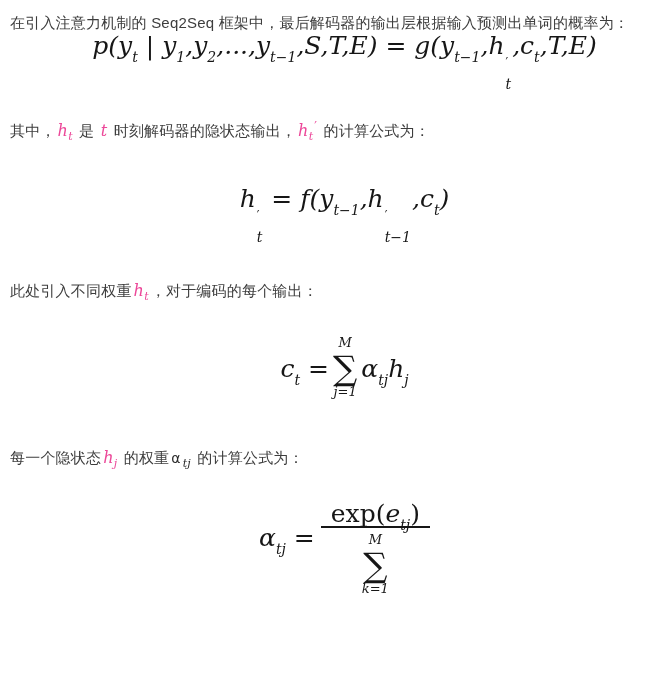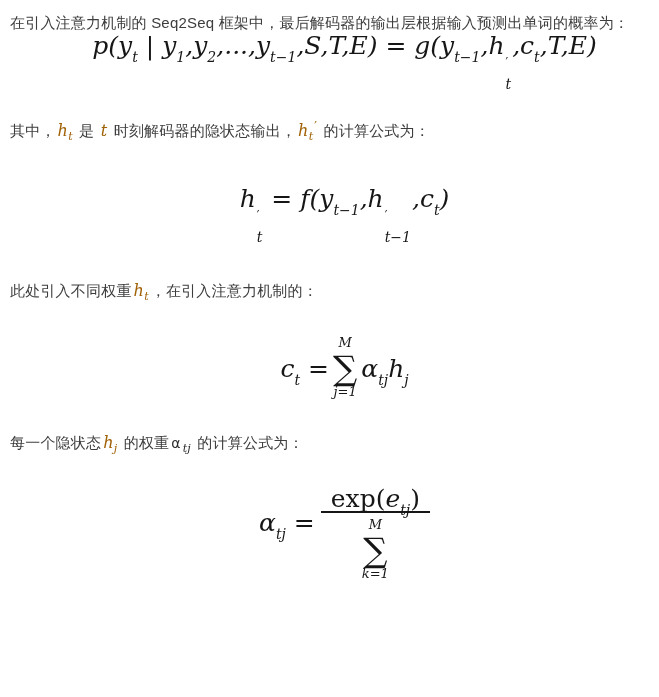--- a/index.html
+++ b/index.html
@@ -16,21 +16,21 @@
     font-size: 15px;
     line-height: 21px;
     color: #3d3d3d;
     letter-spacing: 0.2px;
   }
   
   .im {
     font-family: "DejaVu Serif", serif;
     font-style: italic;
     font-size: 16px;
-    color: #a16207;
+    color: #ec4899;
     margin: 0 2px;
     white-space: nowrap;
   }
   .im .isub {
     font-size: 11px;
     font-style: italic;
     vertical-align: -4px;
     line-height: 0;
   }
   .im .iprime { font-size: 12px; vertical-align: 5px; font-style: normal; margin-left: 1px; }
@@ -100,21 +100,21 @@
     justify-content: center;
   }
   .axis-up { position: relative; top: -12px; }
 
   
   .f1 { height: 44px; }
   .p2 { margin-top: 40px; }
   .f2 { margin-top: 45px; height: 40px; }
   .p3 { margin-top: 54px; }
   .f3 { margin-top: 34px; height: 66px; }
-  .p4 { margin-top: 31px; }
+  .p4 { margin-top: 46px; }
   .f4 { margin-top: 28px; height: 104px; }
   .p5 { margin-top: 46px; }
 </style>
 </head>
 <body>
 
 <div class="page">
 
   <p class="para p1"><span>在引入注意力机制的 Seq2Seq 框架中，最后解码器的输出层根据输入预测出单词的概率为：</span></p>
 
@@ -126,21 +126,21 @@
   <p class="para p2"><span>其中，</span><span class="im"><span>h</span><sub class="isub">t</sub></span><span> 是 </span><span class="im"><span>t</span></span><span> 时刻解码器的隐状态输出，</span><span class="im"><span>h</span><sub class="isub">t</sub><span class="iprime">′</span></span><span> 的计算公式为：</span></p>
 
   <div class="formula f2"><span class="it">h</span><span class="ps">
         <span class="psup">′</span>
         <span>t</span>
       </span><span class="it"> = f(y</span><sub class="s">t−1</sub><span class="it">,</span><span class="it">h</span><span class="ps">
         <span class="psup">′</span>
         <span>t−1</span>
       </span><span class="it">,c</span><sub class="s">t</sub><span class="it">)</span></div>
 
-  <p class="para p3"><span>此处引入不同权重</span><span class="im"><span>h</span><sub class="isub">t</sub></span><span>，在引入注意力机制的：</span></p>
+  <p class="para p3"><span>此处引入不同权重</span><span class="im"><span>h</span><sub class="isub">t</sub></span><span>，对于编码的每个输出：</span></p>
 
   <div class="formula f3 frow">
       <span class="grp"><span class="it">c</span><sub class="s">t</sub><span class="it"> = </span></span>
       <span class="bigop">
         <span class="lim">M</span>
         <span class="sop">∑</span>
         <span class="lim">j=1</span>
       </span>
       <span class="grp"><span class="it">α</span><sub class="s">tj</sub><span class="it">h</span><sub class="s">j</sub></span>
     </div>

